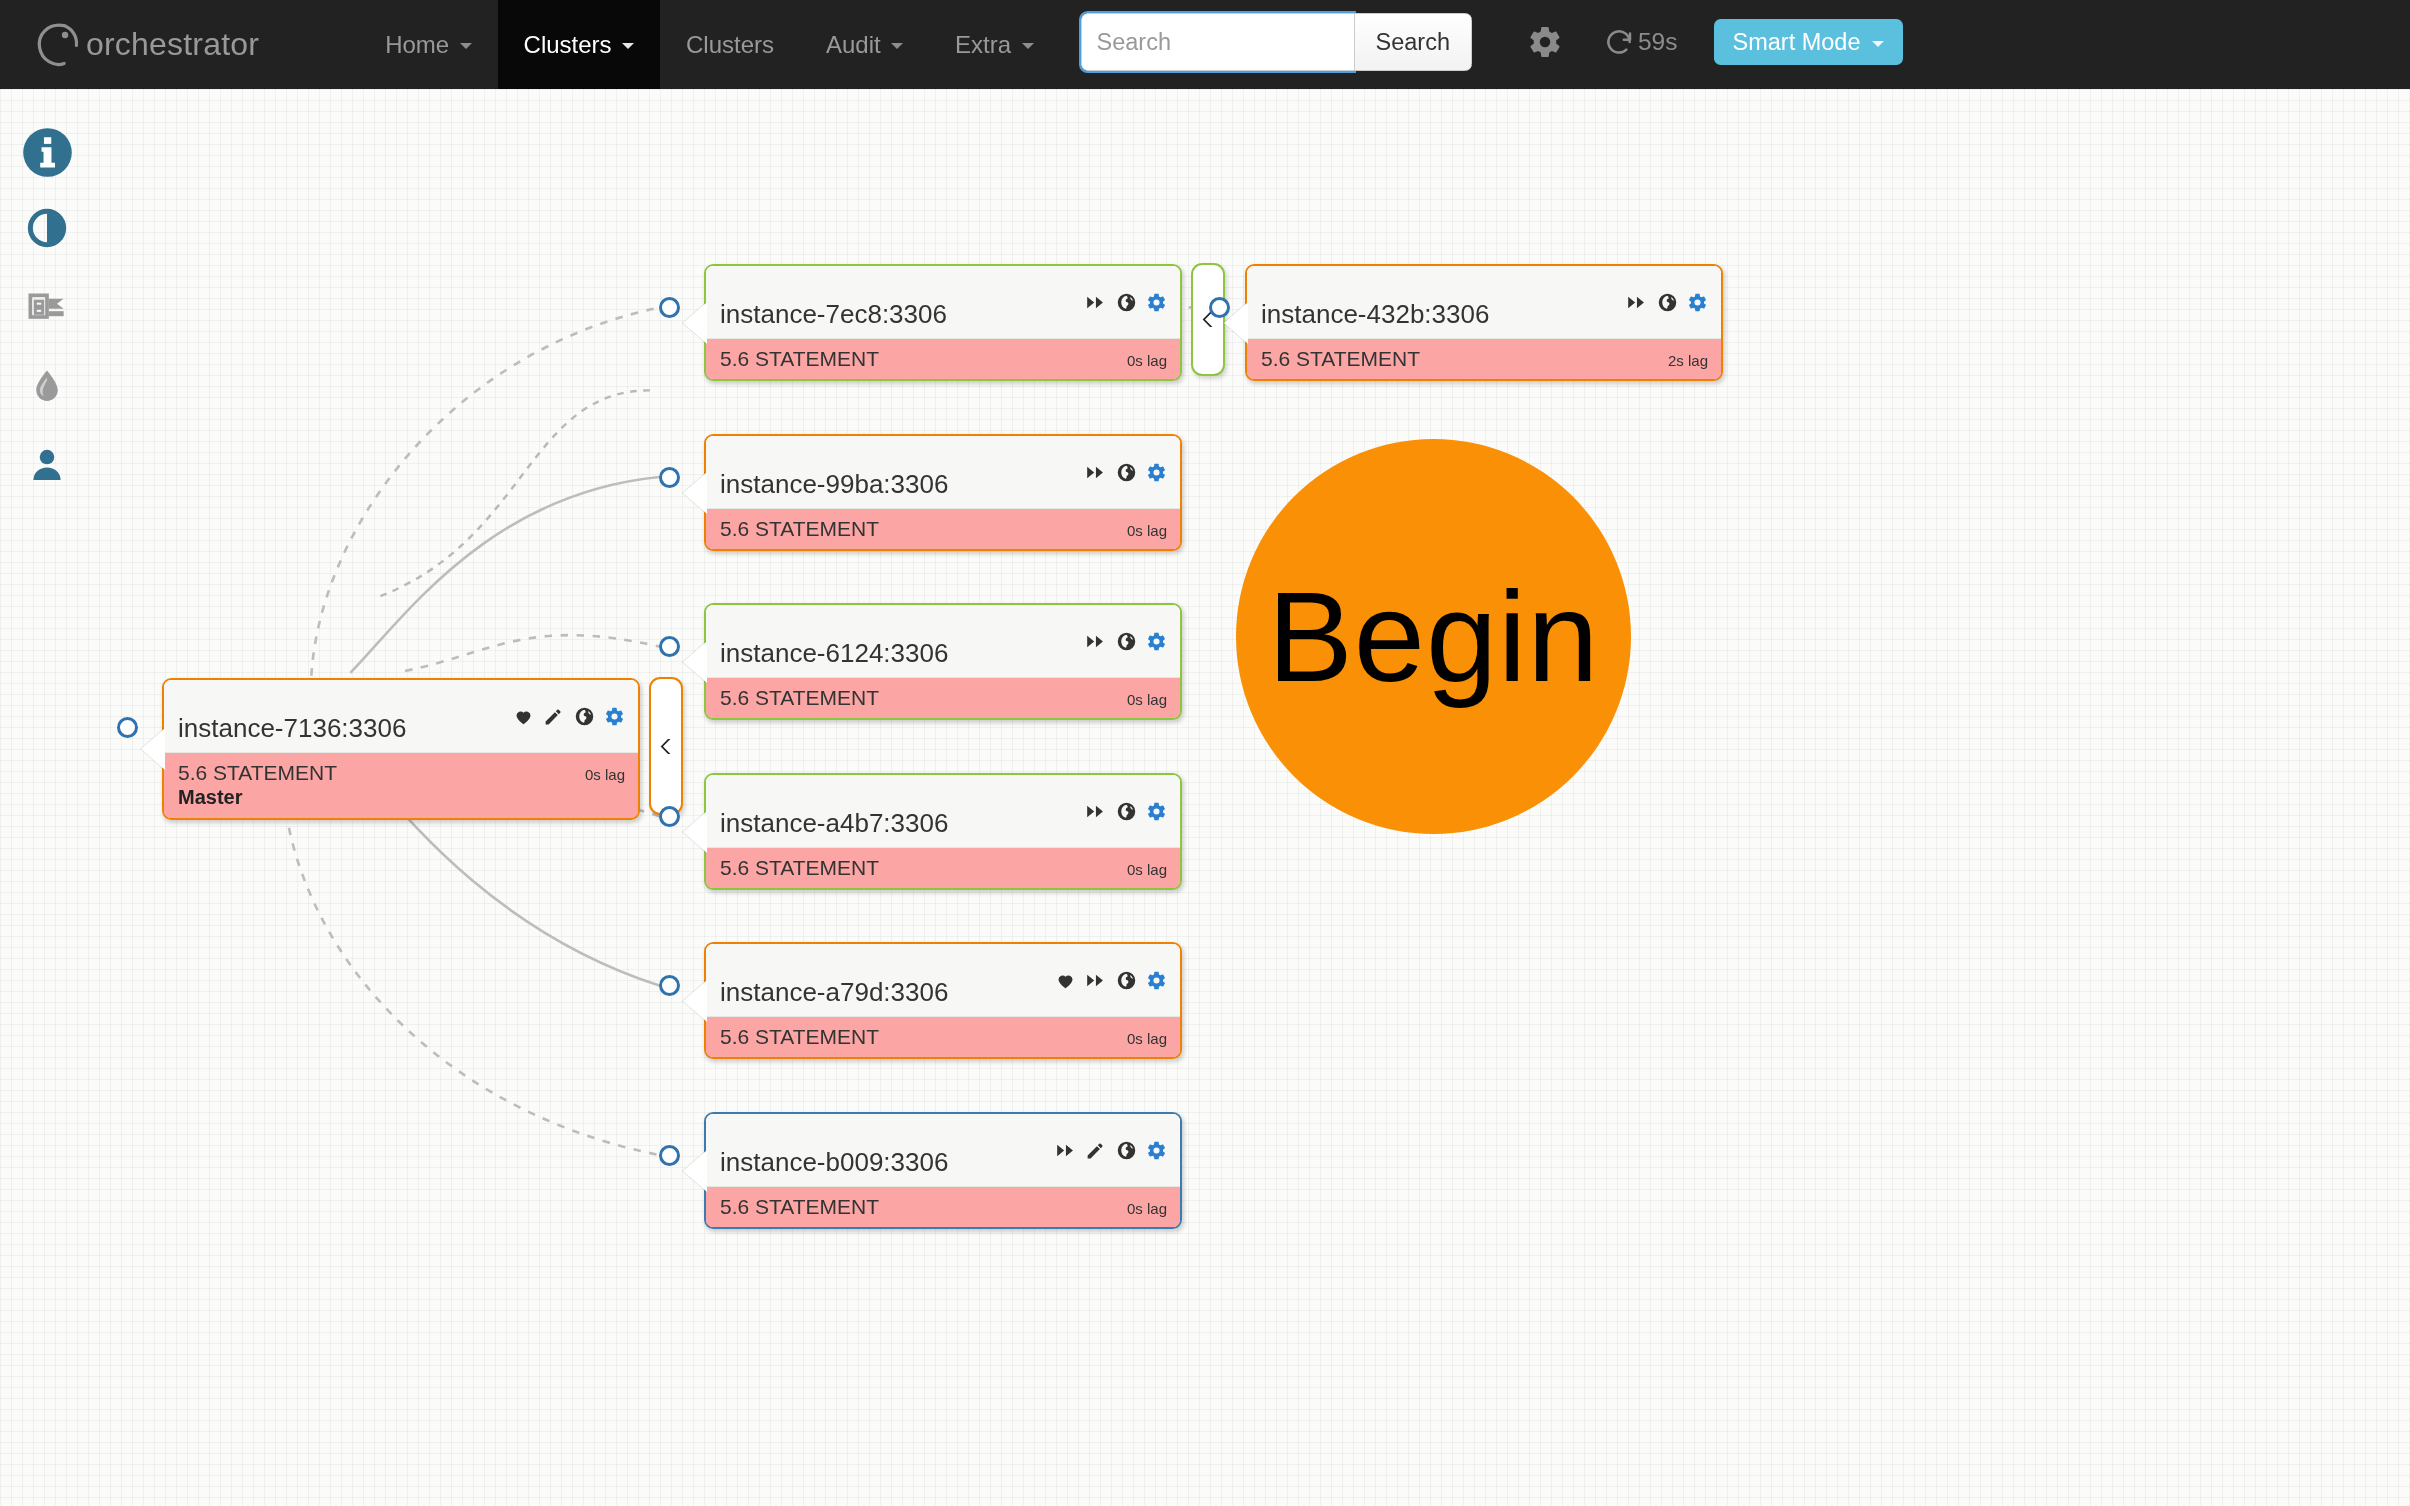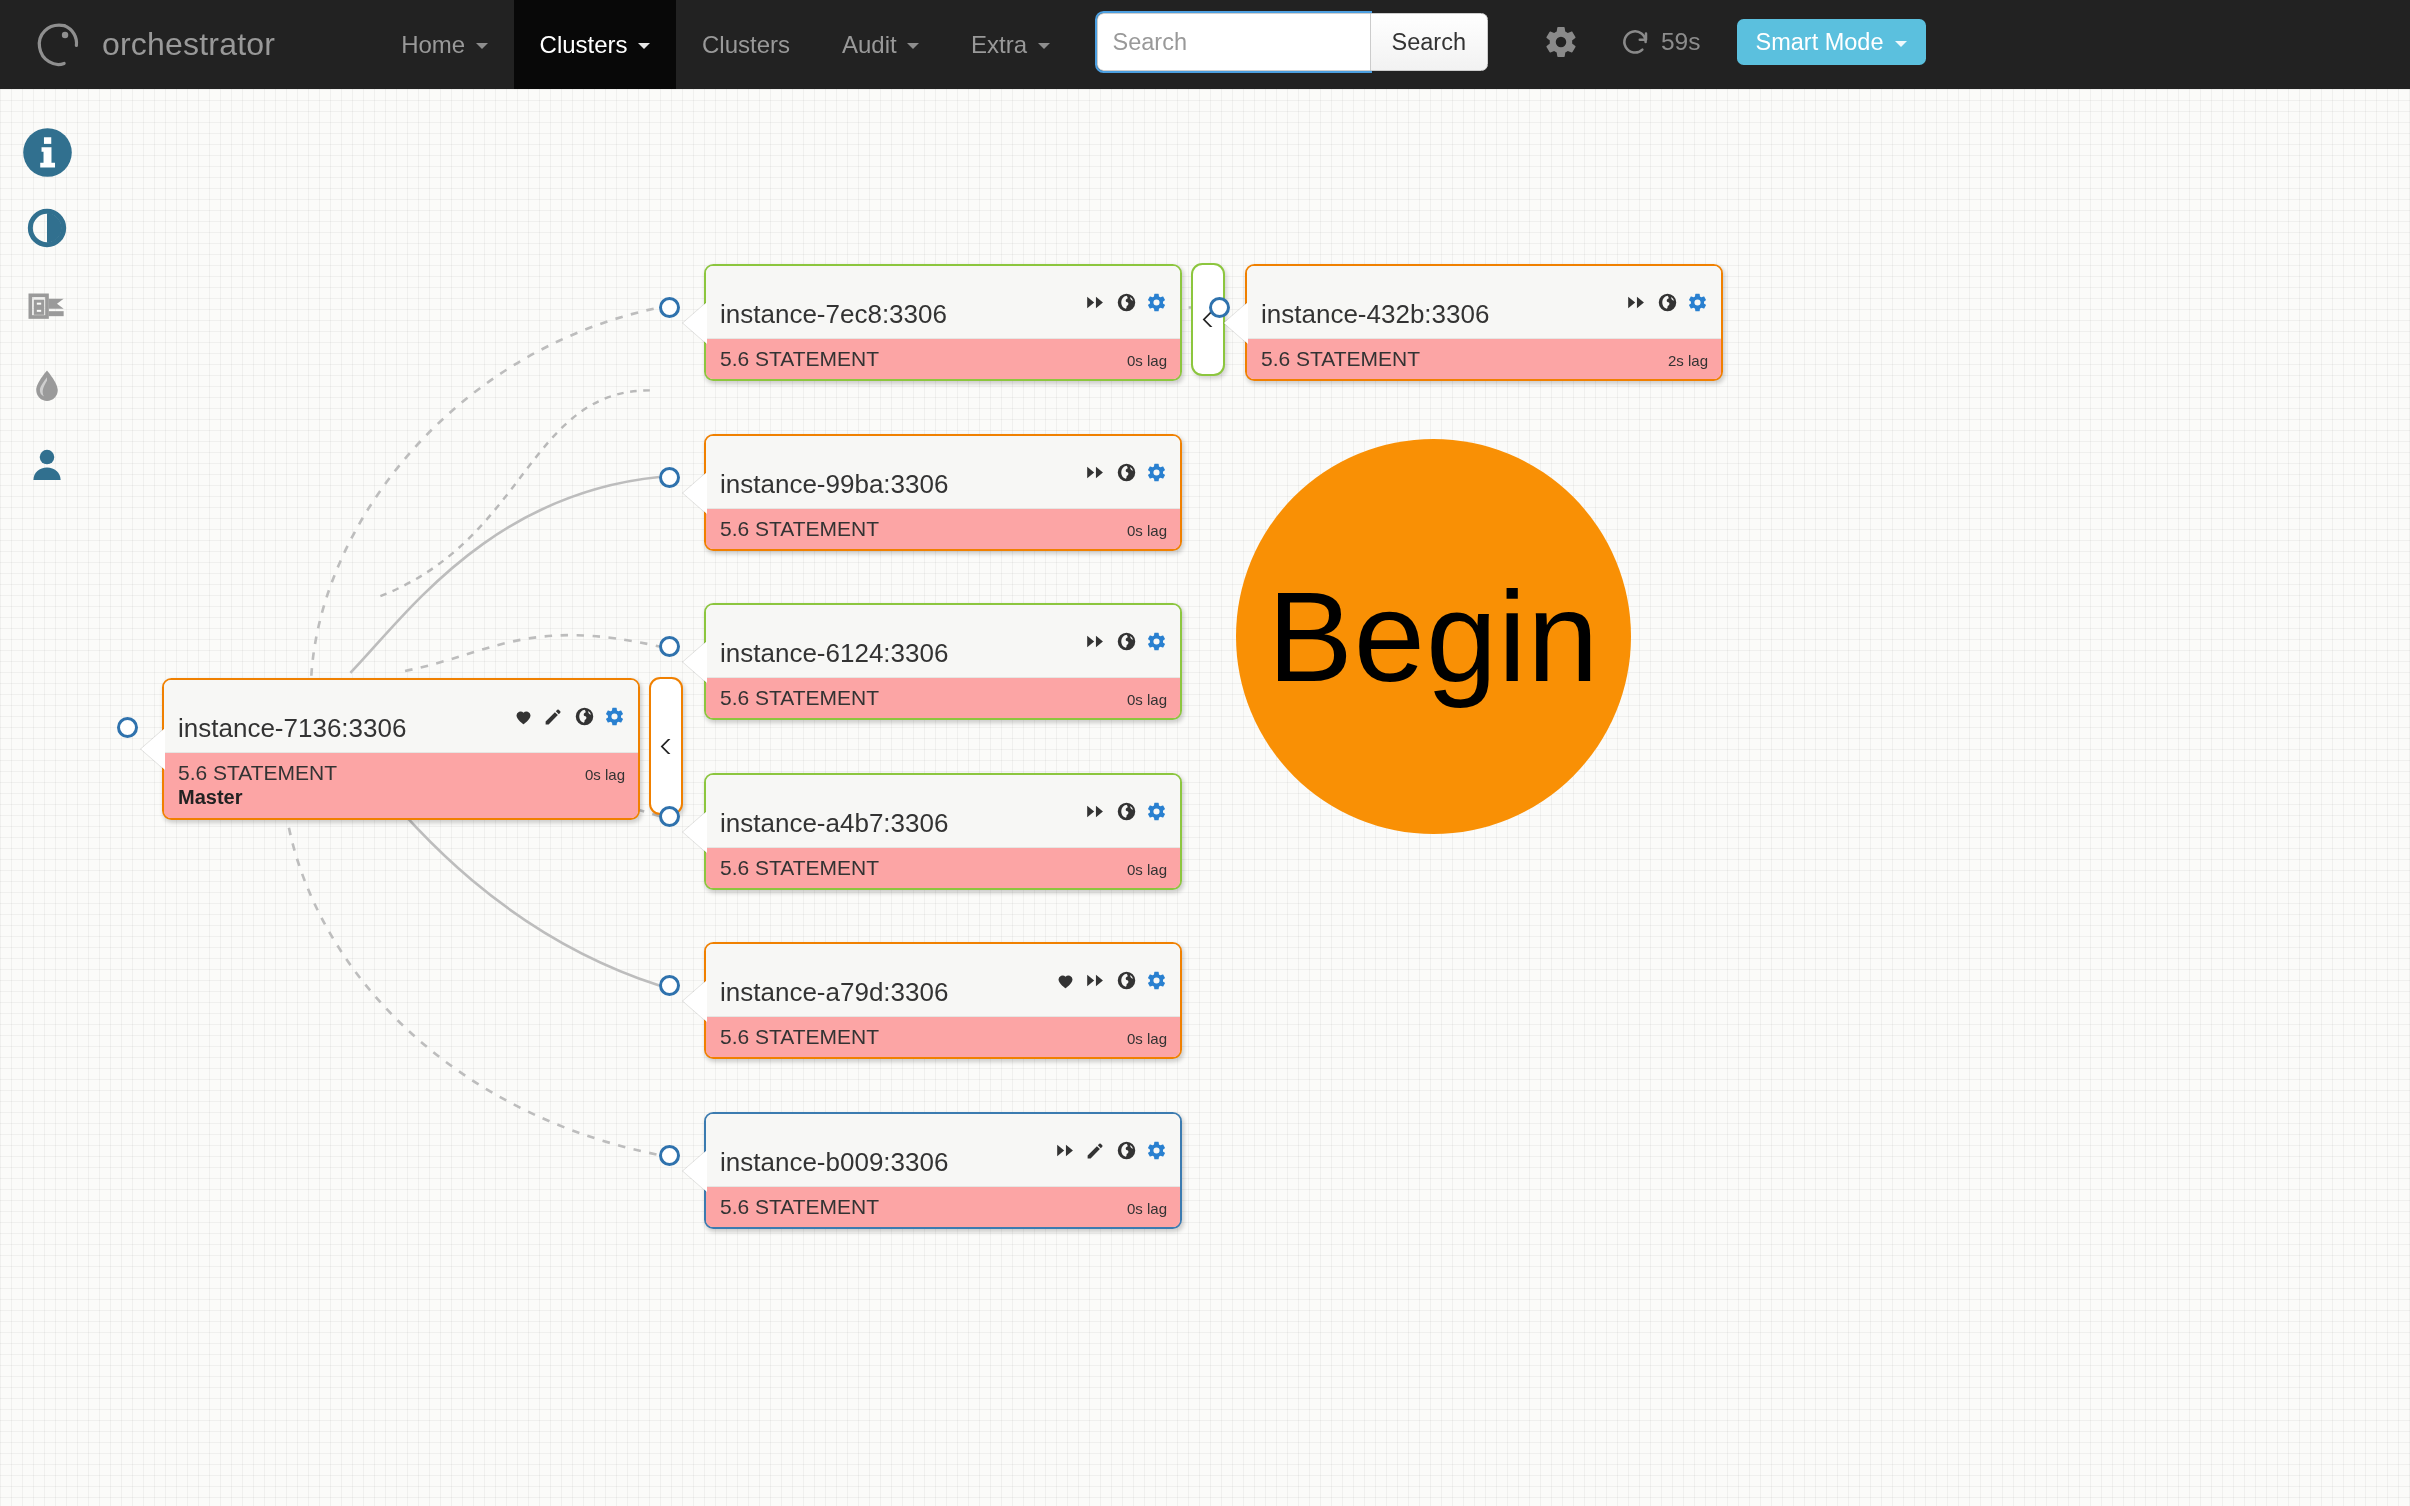--- a/index.html
+++ b/index.html
@@ -19,21 +19,21 @@
 
   
   .navbar {
     position: absolute; top:0; left:0;
     width: 2411px; height: 89px;
     background: #222222;
     display: flex; align-items: flex-start;
     z-index: 50;
   }
   .brand {
-    display:flex; align-items:center; gap:19px;
+    display:flex; align-items:center; gap:3px;
     height: 89px; padding: 0 21px 0 32px;
     color: #999999; font-size: 32px; font-weight: 400;
     letter-spacing: 0.2px;
   }
   .brand-logo { width: 51px; height: 51px; position: relative; }
   .brand-logo svg { display:block; }
   .nav-items { display:flex; height: 89px; align-items: stretch; margin-left: 79px;}
   .nav-item {
     display:flex; align-items:center; gap: 10.4px;
     padding: 0 26px;
@@ -55,21 +55,21 @@
   }
   .search-input::placeholder { color:#999; }
   .search-btn {
     height: 58px; padding: 0 21px; font-size: 23.5px; color:#333;
     background: linear-gradient(#fff,#f2f2f2); border:0.9px solid #cccccc;
     border-radius: 0 6.6px 6.6px 0; cursor:pointer;
     font-family: "Liberation Sans", sans-serif;
   }
   .nav-gear { margin-left: 55px; cursor:pointer; display:flex; align-items:center; }
   .nav-refresh {
-    margin-left: 41px; display:flex; align-items:center; gap:11px;
+    margin-left: 41px; display:flex; align-items:center; gap:4px;
     color:#8c8c8c; font-size: 24.5px; cursor:pointer;
   }
   .smart-mode {
     margin-left: 36px; background:#5bc0de; color:#fff; font-size: 23.5px;
     padding: 9.4px 19px; border-radius: 6.6px; display:flex; align-items:center; gap:11.3px;
     cursor:pointer; white-space:nowrap;
   }
 
   
   .sidebar { position:absolute; left: 0; top: 132px; width: 94px; z-index: 30; }

